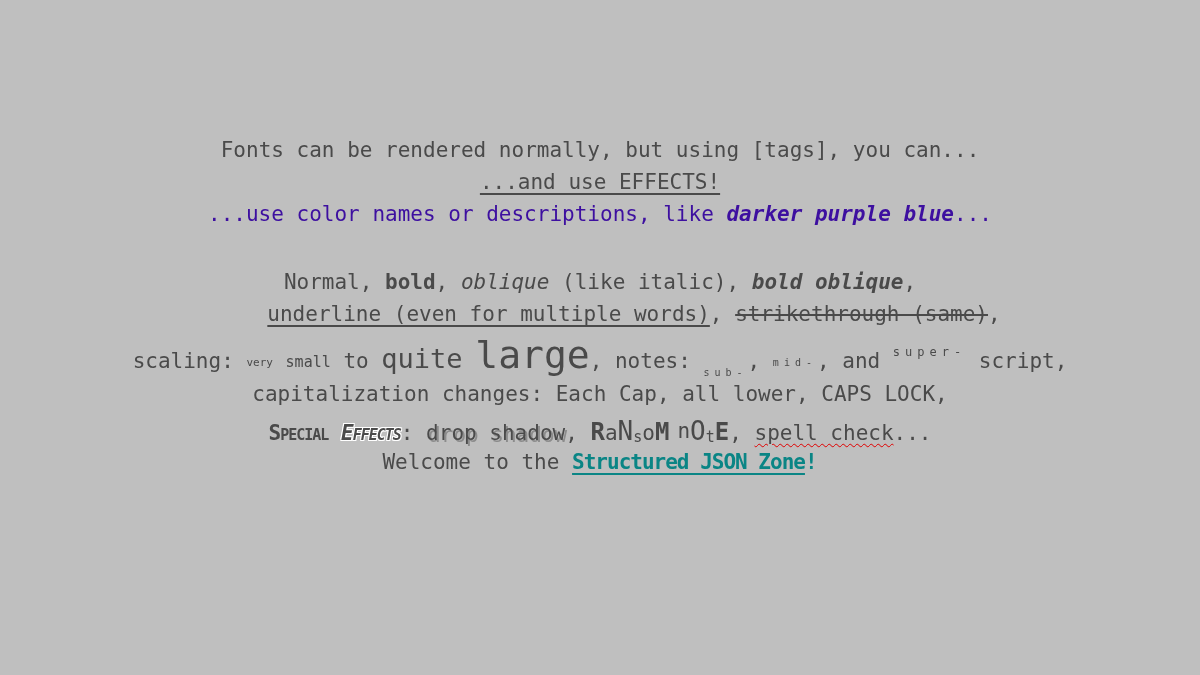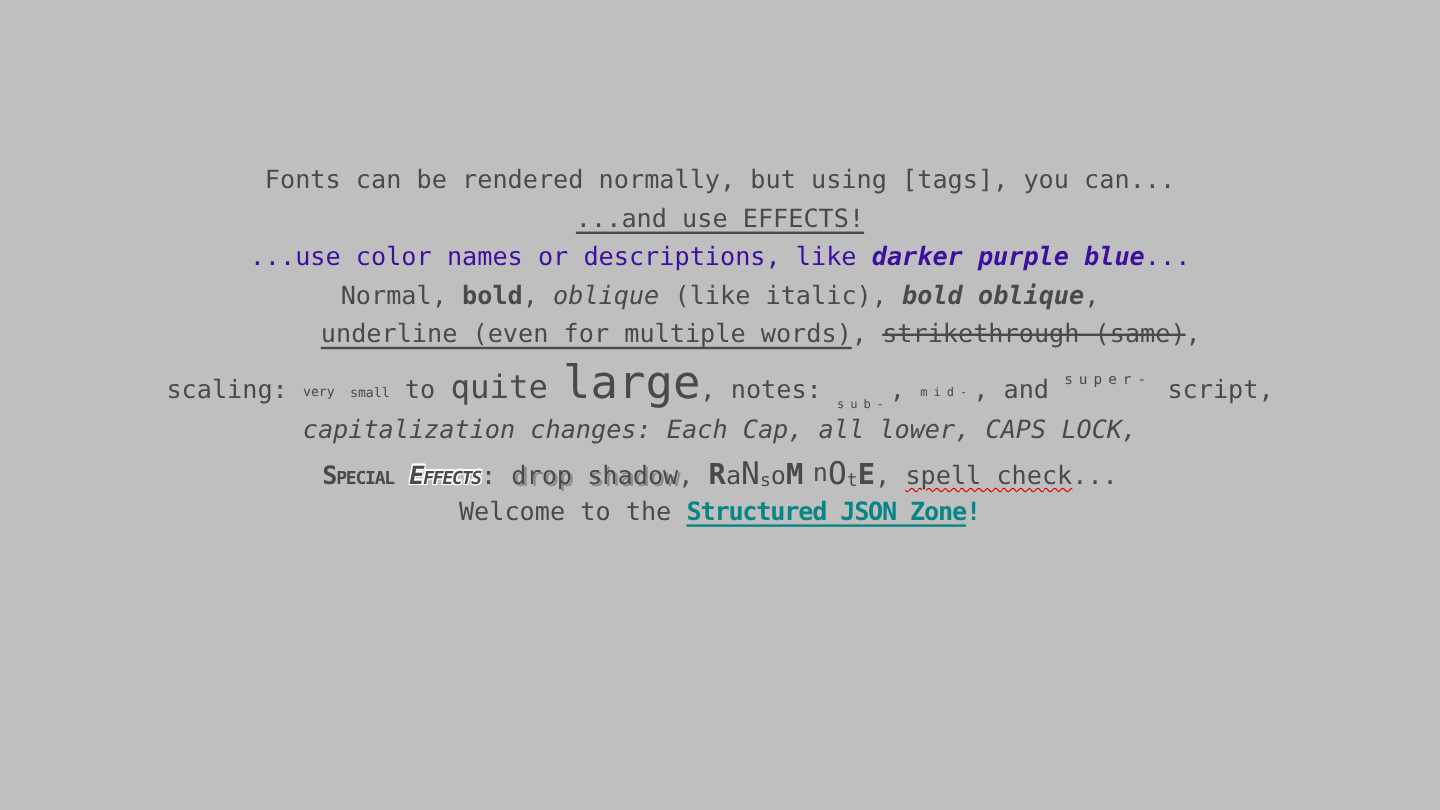--- a/index.html
+++ b/index.html
@@ -32,44 +32,44 @@
     font-size: 21px;
     letter-spacing: 0px;
     color: #4a4a4a;
   }
 
   
   .r1 { height: 32px; }
   .r2 { height: 32px; }
   .r3 { height: 32px; }
   .r4 { height: 32px; }
-  .r5 { height: 32px; }
+  .r5 { height: 32px; margin-top: 36px; }
   .r6 { height: 32px; padding-left: 34px; }
   .r7 { height: 48px; }
-  .r8 { height: 34px; font-style: italic; }
+  .r8 { height: 34px; }
   .r9 { height: 34px; }
   .r10{ height: 34px; }
 
   .u { text-decoration: underline; text-underline-offset: 4px; }
   .strike { text-decoration: line-through; }
   .bold { font-weight: bold; }
   .obl { font-style: italic; }
   .boldobl { font-weight: bold; font-style: italic; }
 
   .hexcolor {
     color: #e74c3c;
     font-weight: bold;
     letter-spacing: -5px;
     margin-right: 3px;
   }
   .redline { color: #e8491d; }
   .purpleline { color: #3d0fa0; }
 
   .tiny   { font-size: 11px; vertical-align: 2px; }
-  .small  { font-size: 11px; vertical-align: 1px; }
+  .small  { font-size: 15px; vertical-align: 1px; }
   .quite  { font-size: 27px; }
   .large  { font-size: 38px; }
 
   .notes-sub {
     font-size: 10px;
     letter-spacing: 5px;
     vertical-align: -8px;
   }
   .notes-mid {
     font-size: 10px;

